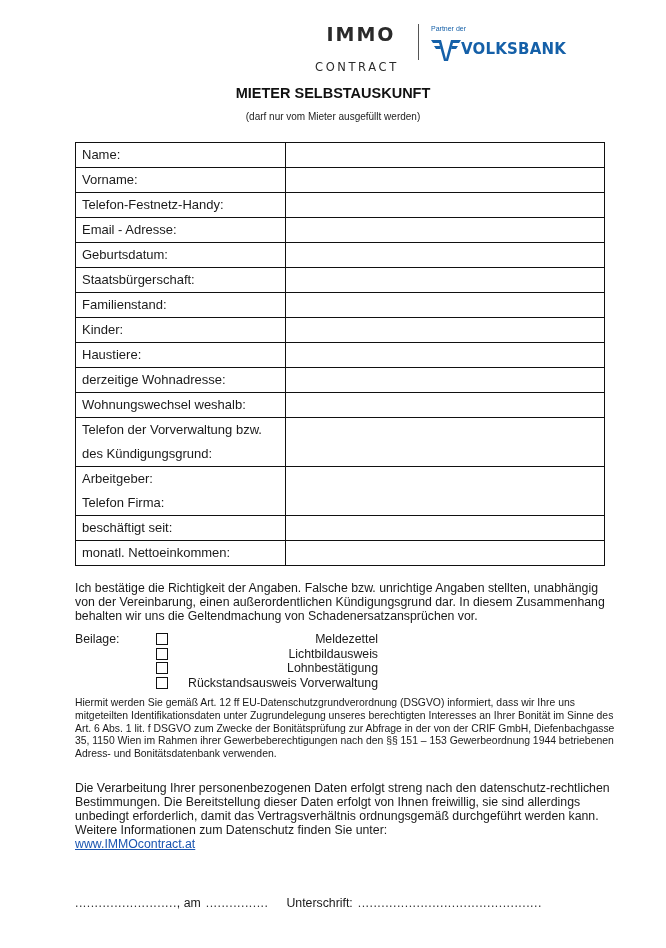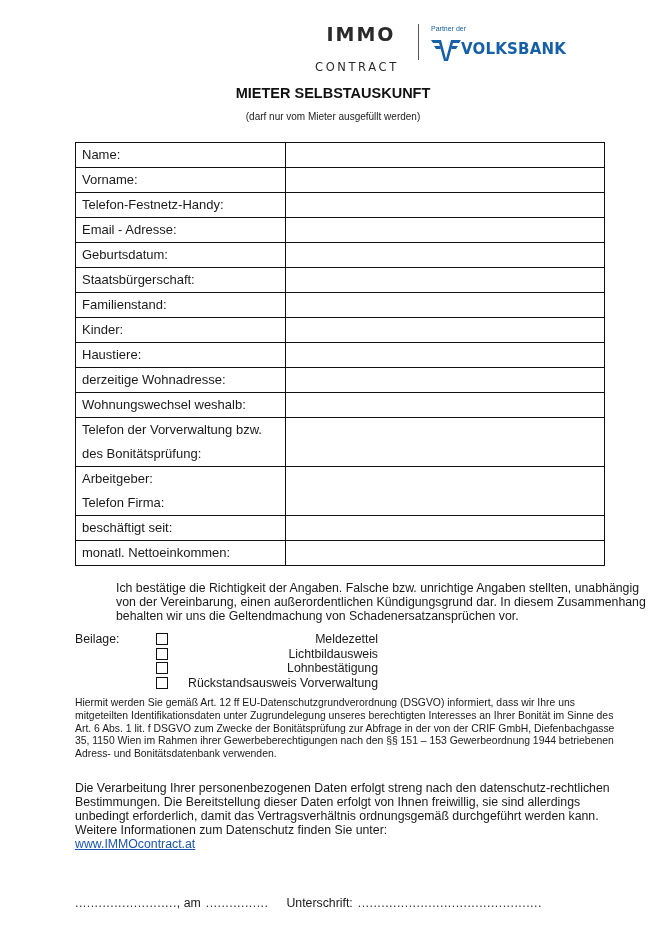--- a/index.html
+++ b/index.html
@@ -41,21 +41,21 @@
       border: 1.5px solid #111; padding: 0 0 0 6px; font-size: 13px;
       vertical-align: top; color: #1a1a1a;
     }
     .form-table td.label { width: 203px; }
     .form-table tr { height: 24px; }
     .form-table tr.tall { height: 48px; }
     .form-table .line { line-height: 24px; height: 24px; white-space: nowrap; }
     .para {
       position: absolute; left: 75px; width: 540px; font-size: 12.3px; line-height: 14px; color: #1a1a1a;
     }
-    .p1 { top: 581px; margin-left: 41px; }
+    .p1 { top: 581px; }
     .beilage-label { position: absolute; left: 75px; top: 632px; font-size: 12.3px; }
     .beilage-list { position: absolute; left: 156px; top: 632px; }
     .beilage-item { display: flex; align-items: center; height: 14.5px; justify-content: space-between; }
     .checkbox {
       width: 12px; height: 12px; border: 1px solid #111; box-sizing: border-box; background: #fff;
     }
     .beilage-item .txt { margin-left: 20px; font-size: 12.3px; line-height: 14px; }
     .p2 { top: 697px; font-size: 10.4px; line-height: 12.8px; }
     .p3 { top: 781px; }
     .link { color: #1a55b0; text-decoration: underline; }
@@ -151,21 +151,21 @@
       </tr>
       <tr>
         <td class="label">
           <div class="line">Wohnungswechsel weshalb:</div>
         </td>
         <td></td>
       </tr>
       <tr class="tall">
         <td class="label">
           <div class="line">Telefon der Vorverwaltung bzw.</div>
-          <div class="line">des Bonitätsprüfung:</div>
+          <div class="line">des Kündigungsgrund:</div>
         </td>
         <td></td>
       </tr>
       <tr class="tall">
         <td class="label">
           <div class="line">Arbeitgeber:</div>
           <div class="line">Telefon Firma:</div>
         </td>
         <td></td>
       </tr>

